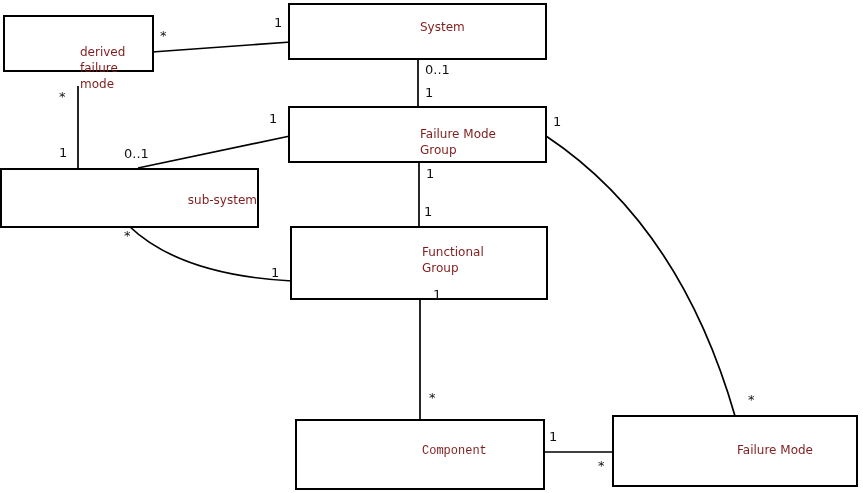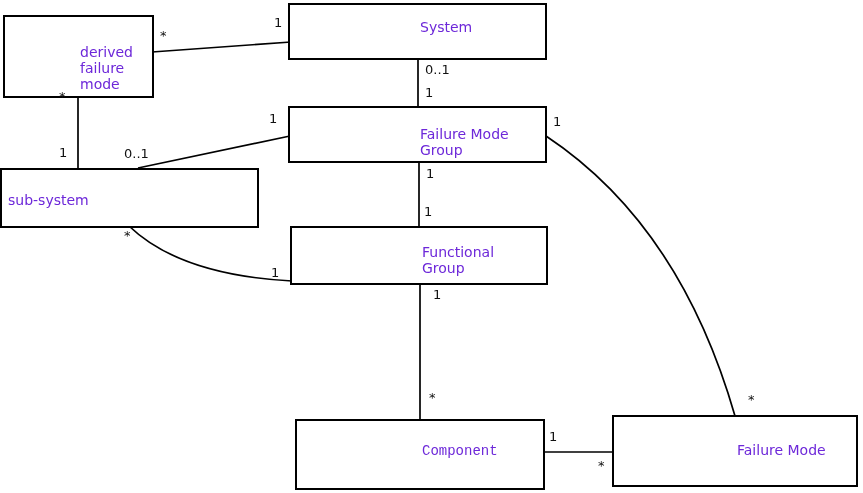--- a/index.html
+++ b/index.html
@@ -18,24 +18,24 @@
     width: 863px; height: 493px;
   }
   .entity {
     position: absolute;
     box-sizing: border-box;
     border: 2px solid #000000;
     background: #ffffff;
   }
   .entity-label {
     position: absolute;
-    font-size: 14px;
+    font-size: 12px;
     line-height: 16px;
     white-space: pre-line;
-    color: #6d28d9;
+    color: #7f1d1d;
   }
   .card {
     position: absolute;
     font-size: 13px;
     line-height: 13px;
     white-space: pre;
     color: #111111;
   }
 </style>
 </head>
@@ -48,40 +48,40 @@
     <path d="M 418 58 L 418 108" stroke="#000" stroke-width="1.7" fill="none"></path>
     <path d="M 78 86 L 78 170" stroke="#000" stroke-width="1.7" fill="none"></path>
     <path d="M 290 136 L 138 168" stroke="#000" stroke-width="1.7" fill="none"></path>
     <path d="M 419 161 L 419 228" stroke="#000" stroke-width="1.7" fill="none"></path>
     <path d="M 129 226 Q 180 275 292 281" stroke="#000" stroke-width="1.7" fill="none"></path>
     <path d="M 420 281 L 420 421" stroke="#000" stroke-width="1.7" fill="none"></path>
     <path d="M 542 452 L 614 452" stroke="#000" stroke-width="1.7" fill="none"></path>
     <path d="M 546 136 Q 680 225 735 416" stroke="#000" stroke-width="1.7" fill="none"></path>
   </svg>
 
-  <div class="entity" style="left:3px; top:15px; width:151px; height:83px;">
+  <div class="entity" style="left:3px; top:15px; width:151px; height:57px;">
     <span class="entity-label" style="left:75px; top:27px;">derived
 failure
 mode</span>
   </div>
 
   <div class="entity" style="left:288px; top:3px; width:259px; height:57px;">
     <span class="entity-label" style="left:130px; top:14px;">System</span>
   </div>
 
   <div class="entity" style="left:288px; top:106px; width:259px; height:57px;">
     <span class="entity-label" style="left:130px; top:18px;">Failure Mode
 Group</span>
   </div>
 
   <div class="entity" style="left:0px; top:168px; width:259px; height:60px;">
-    <span class="entity-label" style="left:6px; top:22px; width:100%; text-align:left;">sub-system</span>
+    <span class="entity-label" style="left:0px; top:22px; width:100%; text-align:right;">sub-system</span>
   </div>
 
-  <div class="entity" style="left:290px; top:226px; width:258px; height:59px;">
+  <div class="entity" style="left:290px; top:226px; width:258px; height:74px;">
     <span class="entity-label" style="left:130px; top:16px;">Functional
 Group</span>
   </div>
 
   <div class="entity" style="left:295px; top:419px; width:250px; height:71px;font-family:Liberation Mono, monospace;">
     <span class="entity-label" style="left:125px; top:22px;">Component</span>
   </div>
 
   <div class="entity" style="left:612px; top:415px; width:246px; height:72px;">
     <span class="entity-label" style="left:123px; top:25px;">Failure Mode</span>

